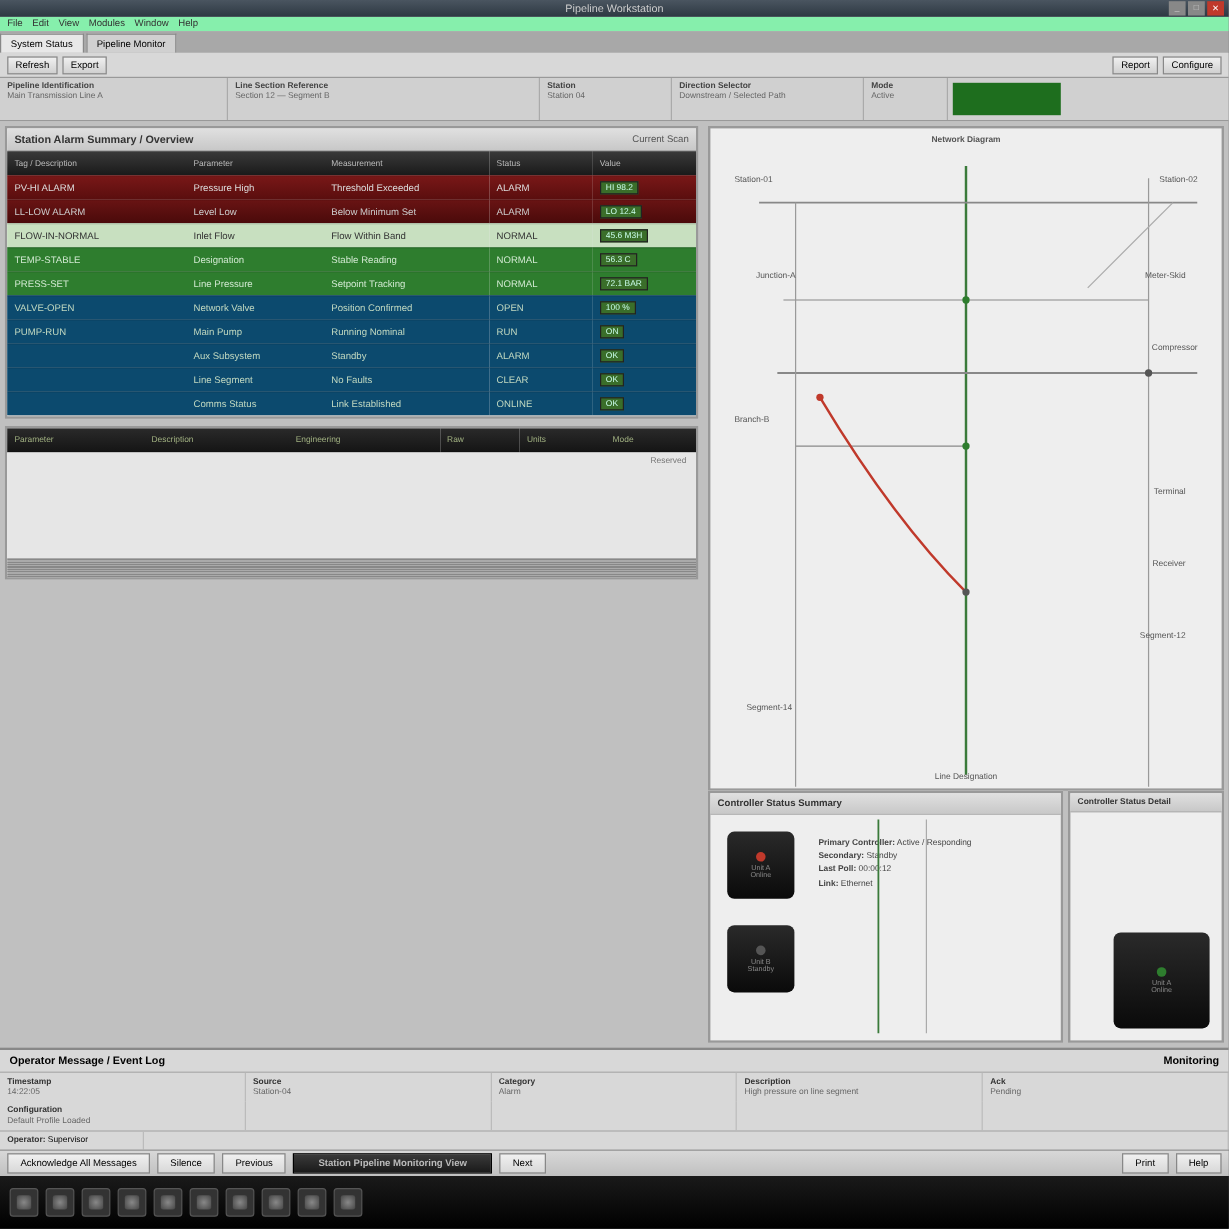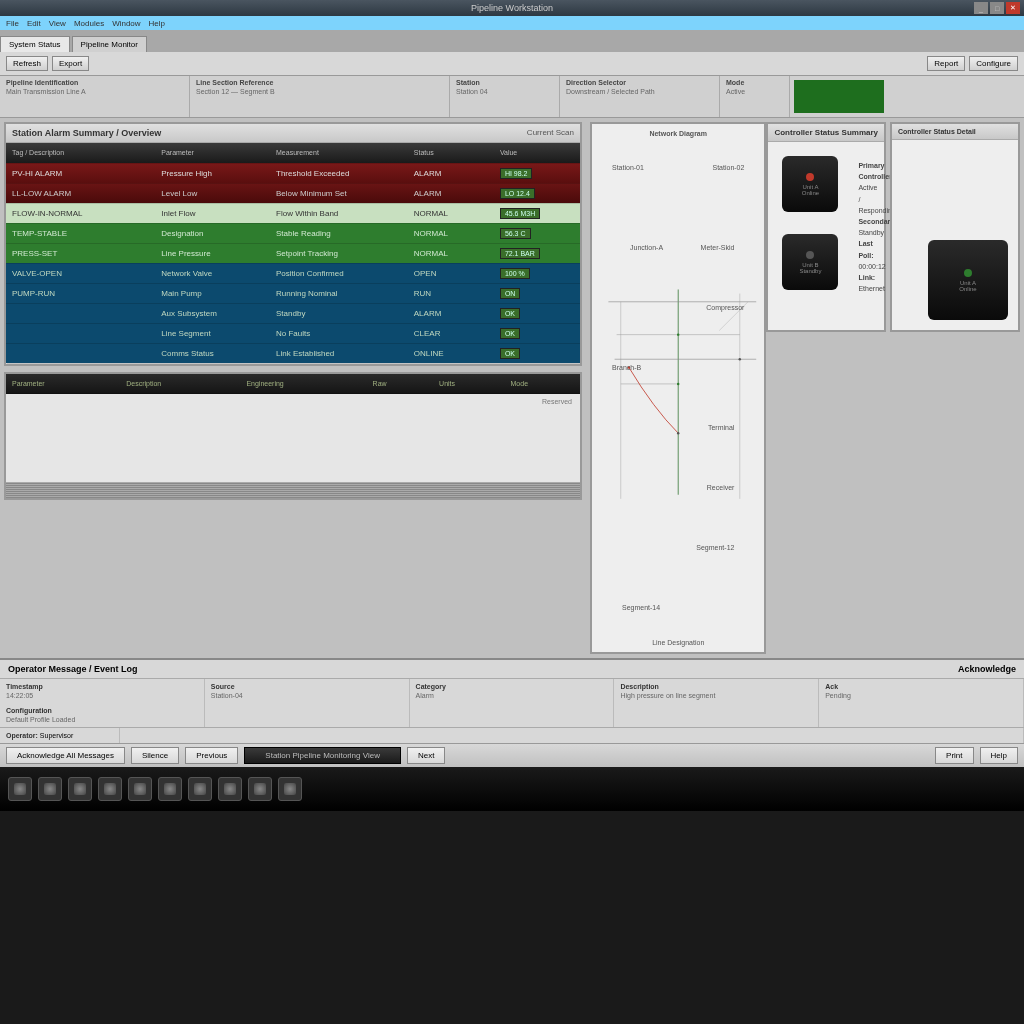--- a/index.html
+++ b/index.html
@@ -1,36 +1,36 @@
 <!DOCTYPE html>
 <html><head>
 <meta charset="utf-8">
 <style>
 * { margin:0; padding:0; box-sizing:border-box; font-family:Arial,sans-serif; }
 body { width:1024px; height:1024px; background:#1a1a1a; overflow:hidden; font-size:8px; }
-.window { width:1024px; height:767px; background:#bfbfbf; display:flex; flex-direction:column; }
+.window { width:1024px; height:980px; background:#bfbfbf; display:flex; flex-direction:column; }
 .titlebar { height:16px; background:linear-gradient(#4a5560,#2d3842); color:#ccc; display:flex; align-items:center; justify-content:center; position:relative; font-size:9px; }
 .titlebar-ctrls { position:absolute; right:4px; display:flex; gap:2px; }
 .tctl { width:14px; height:12px; background:#888; font-size:7px; display:flex; align-items:center; justify-content:center; }
 .tctl.red { background:#c0392b; color:#fff; }
-.menubar { height:14px; background:#7dd3fc; display:flex; gap:8px; padding:0 6px; align-items:center; font-size:8px; color:#333; }
+.menubar { height:14px; background:#86efac; display:flex; gap:8px; padding:0 6px; align-items:center; font-size:8px; color:#333; }
 .tabstrip { height:22px; background:#a8a8a8; display:flex; align-items:flex-end; padding:0 0; }
 .tab { background:#d0d0d0; border:1px solid #888; border-bottom:none; padding:3px 8px; font-size:8px; margin-right:2px; }
 .tab.active { background:#e8e8e8; }
 .toolbar-row { height:24px; background:#d8d8d8; border-bottom:1px solid #999; display:flex; align-items:center; padding:2px 6px; gap:4px; position:relative; }
 .btn-sm { background:linear-gradient(#f0f0f0,#d0d0d0); border:1px solid #888; padding:2px 6px; font-size:8px; cursor:pointer; }
 .btn-grp { position:absolute; right:6px; display:flex; gap:4px; }
 .summary-strip { height:42px; background:#d0d0d0; border-bottom:1px solid #999; display:flex; }
 .sum-cell { border-right:1px solid #aaa; padding:3px 6px; font-size:7px; display:flex; flex-direction:column; gap:2px; }
 .sum-label { color:#444; font-weight:bold; }
 .sum-val { color:#666; font-size:7px; }
 .green-box { background:#1e6e1e; flex:0 0 90px; margin:4px; }
 .body-split { flex:1; display:flex; background:#c0c0c0; }
 .left-col { flex:0 0 586px; display:flex; flex-direction:column; padding:4px; gap:6px; }
-.right-col { flex:1; display:flex; flex-direction:row; padding:4px; gap:0; }
+.right-col { flex:1; display:flex; flex-direction:column; padding:4px; gap:0; }
 .panel { background:#e8e8e8; border:2px solid #999; box-shadow:inset 1px 1px 0 #fff; }
 .panel-header { background:linear-gradient(#e0e0e0,#c8c8c8); padding:4px 6px; font-size:9px; font-weight:bold; color:#333; border-bottom:1px solid #aaa; display:flex; justify-content:space-between; }
 .panel-sub { font-size:8px; color:#555; font-weight:normal; }
 .status-table { width:100%; border-collapse:collapse; }
 .status-table tr { height:20px; }
 .status-table td { padding:2px 6px; font-size:8px; border-bottom:1px solid rgba(0,0,0,0.15); }
 tr.hdr-dark { background:linear-gradient(#3a3a3a,#1a1a1a); color:#bbb; }
 tr.hdr-dark td { font-size:7px; }
 tr.alert-red { background:linear-gradient(#7a1818,#5a0e0e); color:#ddd; }
 tr.alert-red2 { background:linear-gradient(#6a1414,#4a0a0a); color:#ccc; }
@@ -52,21 +52,21 @@
 .db-icon { width:56px; height:56px; background:linear-gradient(#2a2a2a,#0a0a0a); border-radius:6px; position:absolute; display:flex; flex-direction:column; align-items:center; justify-content:center; color:#888; font-size:6px; }
 .db-icon .dot { width:8px; height:8px; border-radius:50%; margin-bottom:3px; }
 .bottom-section { background:#d8d8d8; border-top:2px solid #888; }
 .bot-header { padding:4px 8px; font-size:9px; font-weight:bold; display:flex; justify-content:space-between; border-bottom:1px solid #aaa; }
 .bot-grid { display:flex; }
 .bot-cell { flex:1; border-right:1px solid #bbb; padding:4px 6px; font-size:7px; }
 .bot-cell-label { font-weight:bold; color:#333; }
 .bot-cell-val { color:#666; margin-top:2px; }
 .status-bar { height:24px; background:linear-gradient(#d8d8d8,#c0c0c0); border-top:1px solid #999; display:flex; align-items:center; padding:2px 6px; gap:6px; }
 .sb-btn { background:linear-gradient(#f0f0f0,#d8d8d8); border:1px solid #888; padding:3px 10px; font-size:8px; cursor:pointer; }
-.sb-dark { background:linear-gradient(#3a3a3a,#1a1a1a); color:#bbb; padding:3px 20px; font-size:8px; border:1px solid #000; }
+.sb-dark { background:linear-gradient(#3a3a3a,#1a1a1a); color:#bbb; padding:3px 20px; font-size:8px; border:1px solid #000;font-weight:bold; }
 .taskbar { height:44px; background:linear-gradient(#1a1a1a,#000); display:flex; align-items:center; padding:0 8px; gap:6px; }
 .tb-icon { width:24px; height:24px; background:#333; border:1px solid #555; border-radius:3px; cursor:pointer; position:relative; }
 .tb-icon::after { content:""; position:absolute; inset:5px; background:radial-gradient(#888,#444); border-radius:2px; }
 .hatch { background:repeating-linear-gradient(0deg,#888,#888 1px,#aaa 1px,#aaa 2px); height:16px; }
 .badge-cell { display:inline-block; background:#3a6e2a; border:1px solid #222; padding:1px 4px; font-size:7px; color:#cfe; }
 </style>
 </head>
 <body>
 
 <div class="window">
@@ -314,21 +314,21 @@
           </div>
         </div>
       </div>
 
     </div>
   </div>
 
   <div class="bottom-section">
     <div class="bot-header">
       <span>Operator Message / Event Log</span>
-      <span>Acknowledge</span>
+      <span>Monitoring</span>
     </div>
     <div id="botrows">
         <div class="bot-grid">
           <div class="bot-cell">
             <div class="bot-cell-label">Timestamp</div>
             <div class="bot-cell-val">14:22:05</div>
           </div>
           <div class="bot-cell">
             <div class="bot-cell-label">Source</div>
             <div class="bot-cell-val">Station-04</div>

